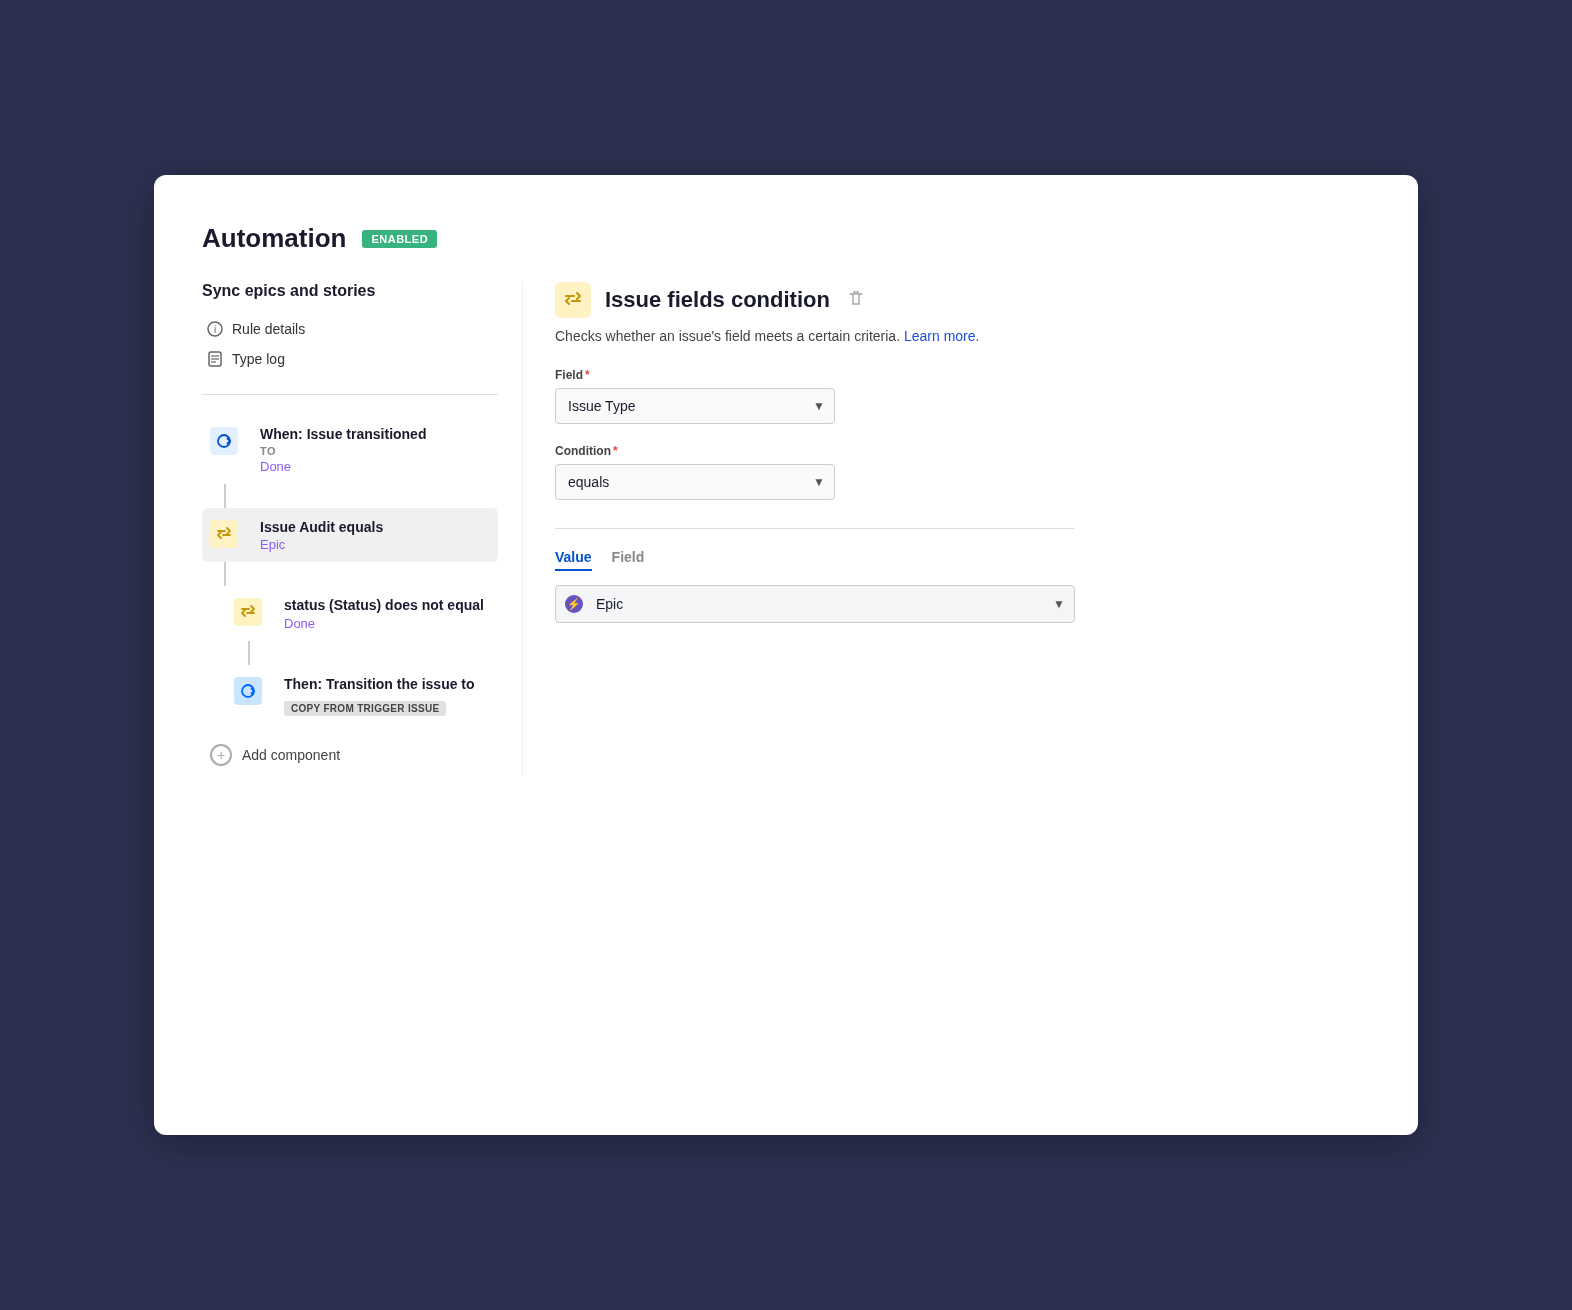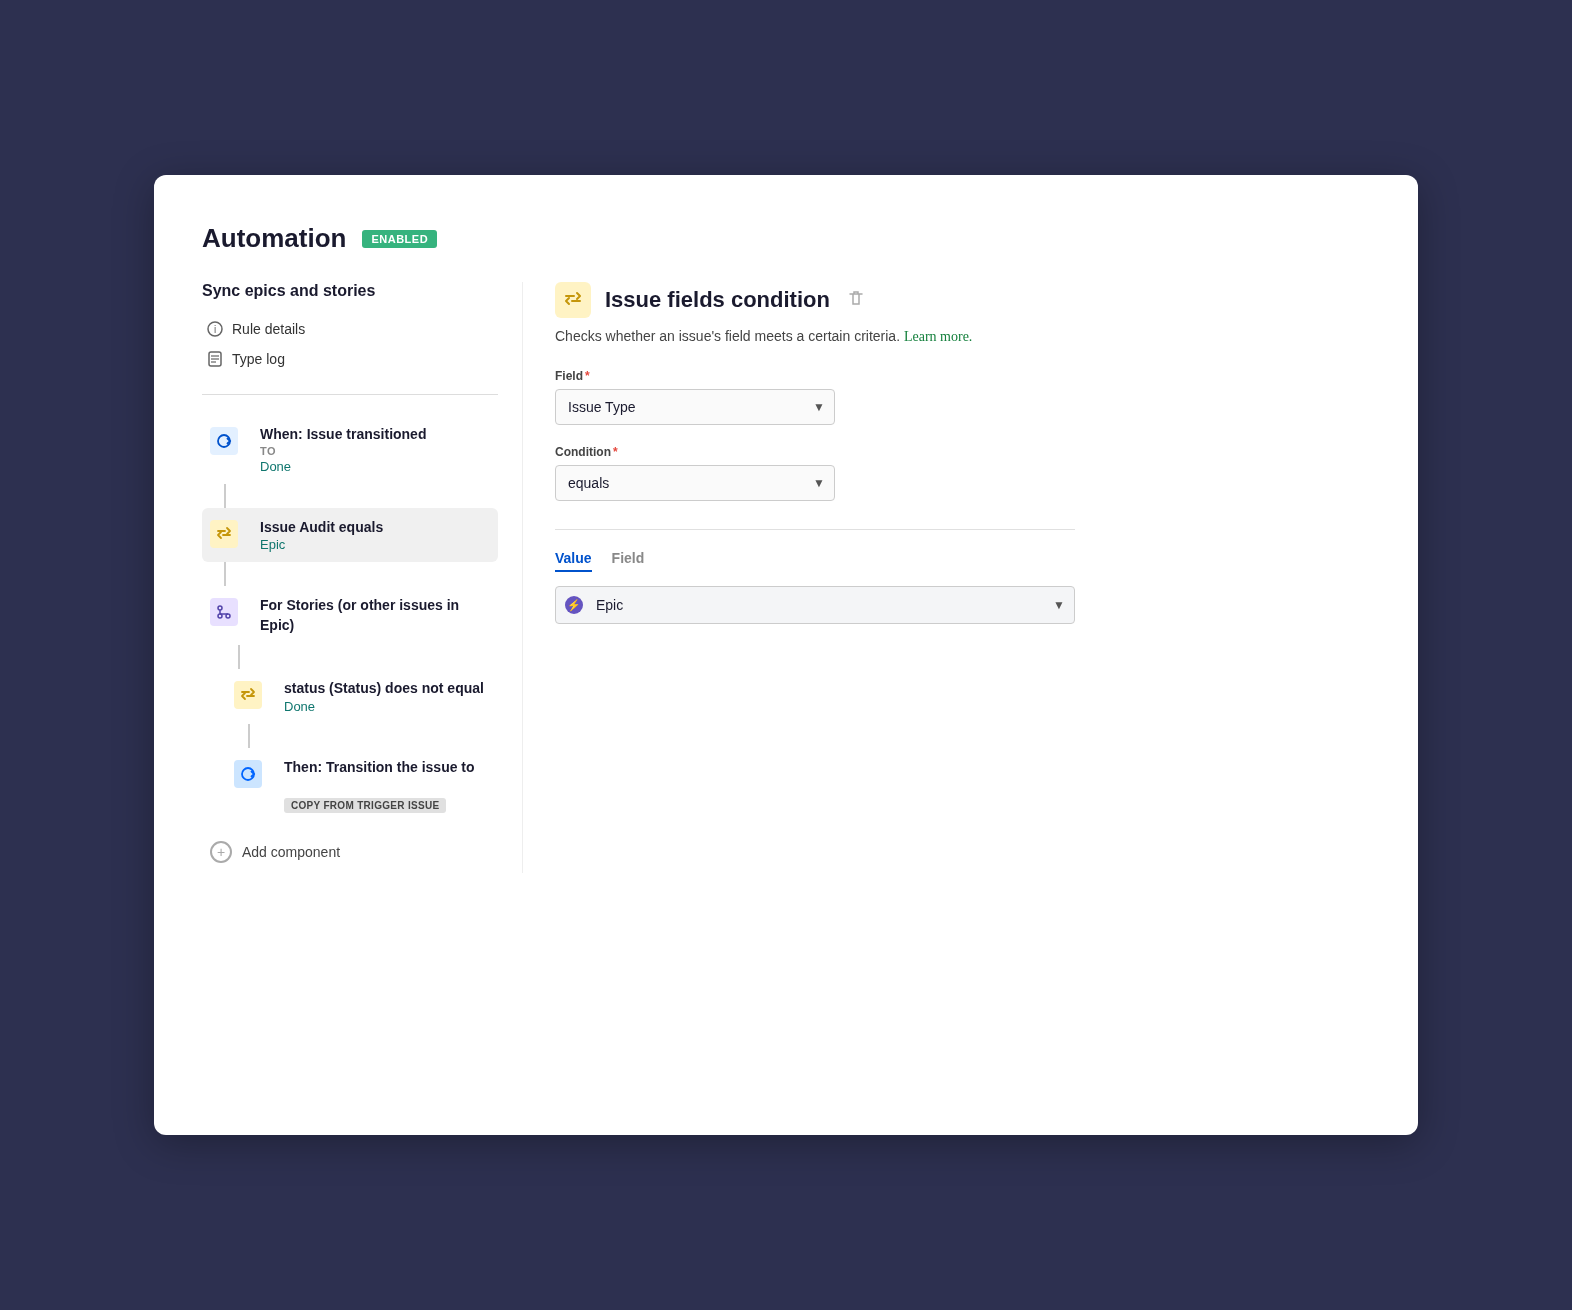--- a/index.html
+++ b/index.html
@@ -129,38 +129,38 @@
     }
     .flow-item-sub {
       font-size: 11px;
       font-weight: 700;
       color: #888;
       letter-spacing: 0.5px;
       margin-bottom: 2px;
     }
     .flow-item-value {
       font-size: 13px;
-      color: #0f766e;
+      color: #8b5cf6;
     }
     .flow-connector {
       width: 2px;
       height: 24px;
       background: #ccc;
       margin-left: 22px;
     }
     .copy-badge {
       display: inline-block;
       background: #e0e0e0;
       color: #444;
       font-size: 10px;
       font-weight: 700;
       padding: 2px 7px;
       border-radius: 3px;
       letter-spacing: 0.3px;
-      margin-top: 20px;
+      margin-top: 7px;
     }
     .add-component {
       display: flex;
       align-items: center;
       gap: 10px;
       padding: 10px 8px;
       cursor: pointer;
       color: #444;
       font-size: 14px;
       margin-top: 8px;
@@ -208,23 +208,22 @@
       cursor: pointer;
       font-size: 16px;
       margin-left: 4px;
     }
     .panel-desc {
       font-size: 14px;
       color: #444;
       margin-bottom: 24px;
     }
     .panel-desc a {
-      color: #15803d;
+      color: #1d4ed8;
       text-decoration: none;
-      font-family: Liberation Serif, serif;
     }
     .form-group {
       margin-bottom: 20px;
     }
     .form-label {
       font-size: 12px;
       font-weight: 600;
       color: #444;
       margin-bottom: 6px;
       display: flex;
@@ -395,37 +394,20 @@
               </svg>
             </div>
             <div class="flow-item-text">
               <div class="flow-item-label">Issue Audit equals</div>
               <div class="flow-item-value">Epic</div>
             </div>
           </div>
           <div class="flow-connector"></div>
         </div>
 
-        <div class="flow-item">
-          <div class="flow-item-content">
-            <div class="flow-icon purple-icon">
-              <svg width="16" height="16" viewBox="0 0 16 16" fill="none">
-                <circle cx="4" cy="4" r="2" stroke="#5243aa" stroke-width="1.5"></circle>
-                <circle cx="4" cy="12" r="2" stroke="#5243aa" stroke-width="1.5"></circle>
-                <circle cx="12" cy="12" r="2" stroke="#5243aa" stroke-width="1.5"></circle>
-                <line x1="4" y1="6" x2="4" y2="10" stroke="#5243aa" stroke-width="1.5"></line>
-                <line x1="4" y1="10" x2="12" y2="10" stroke="#5243aa" stroke-width="1.5"></line>
-              </svg>
-            </div>
-            <div class="flow-item-text">
-              <div class="flow-item-label">For Stories (or other issues in Epic)</div>
-            </div>
-          </div>
-          <div class="flow-connector" style="margin-left: 36px;"></div>
-        </div>
 
         <div class="flow-item" style="padding-left: 24px;">
           <div class="flow-item-content">
             <div class="flow-icon yellow-icon">
               <svg width="16" height="16" viewBox="0 0 16 16" fill="none">
                 <path d="M2 5 L9 5 M7 9 L14 9 M11 2 L14 5 L11 8 M5 6 L2 9 L5 12" stroke="#c5960a" stroke-width="1.8" fill="none" stroke-linecap="round" stroke-linejoin="round"></path>
               </svg>
             </div>
             <div class="flow-item-text">
               <div class="flow-item-label">status (Status) does not equal</div>

